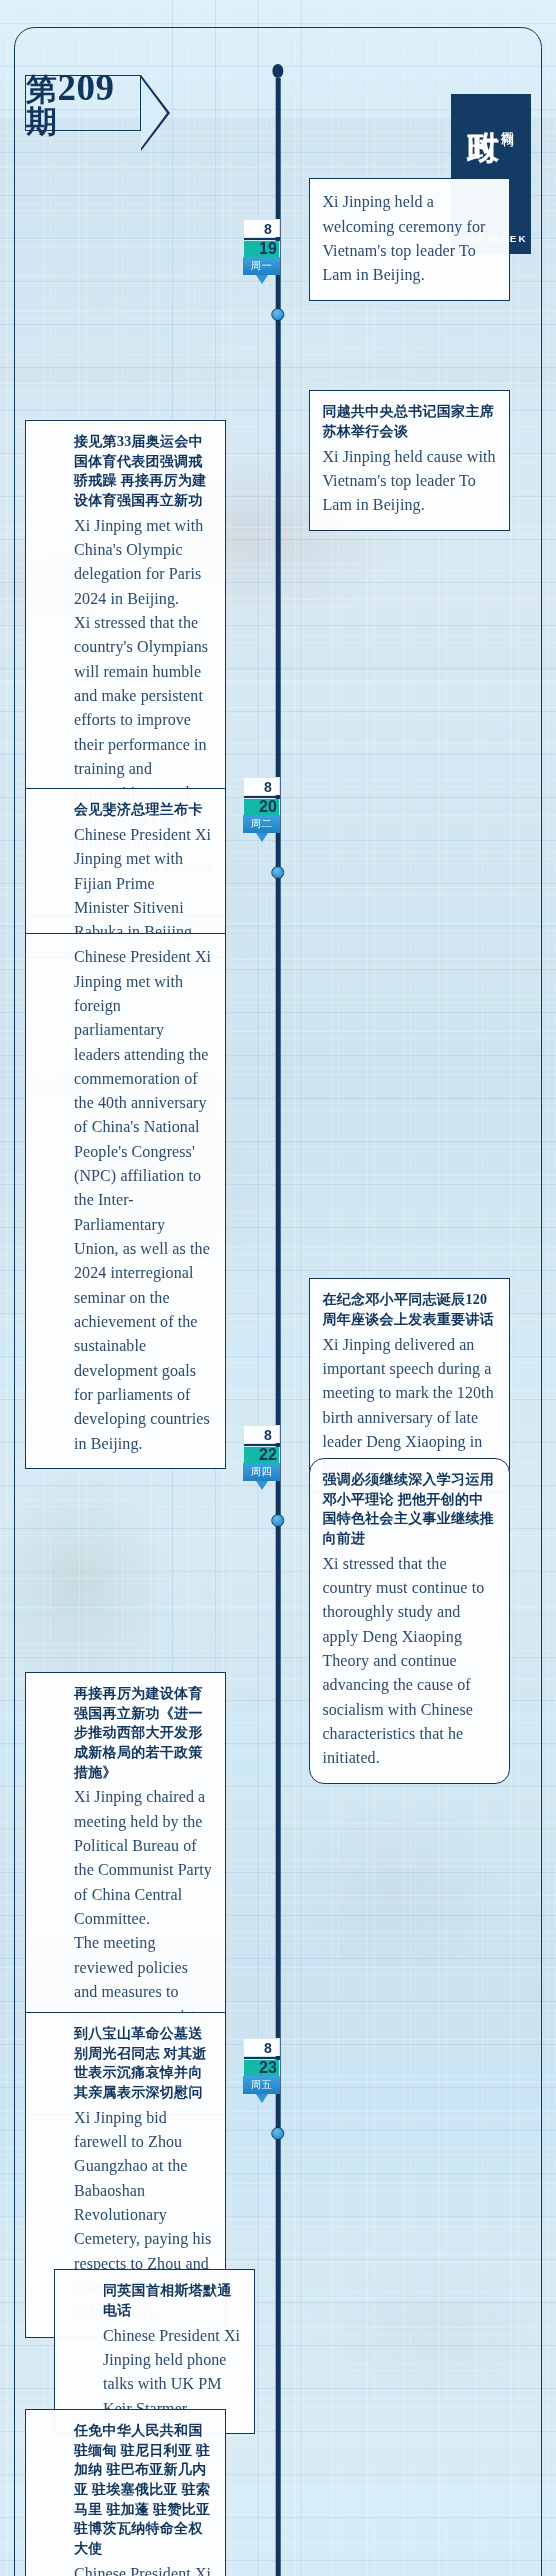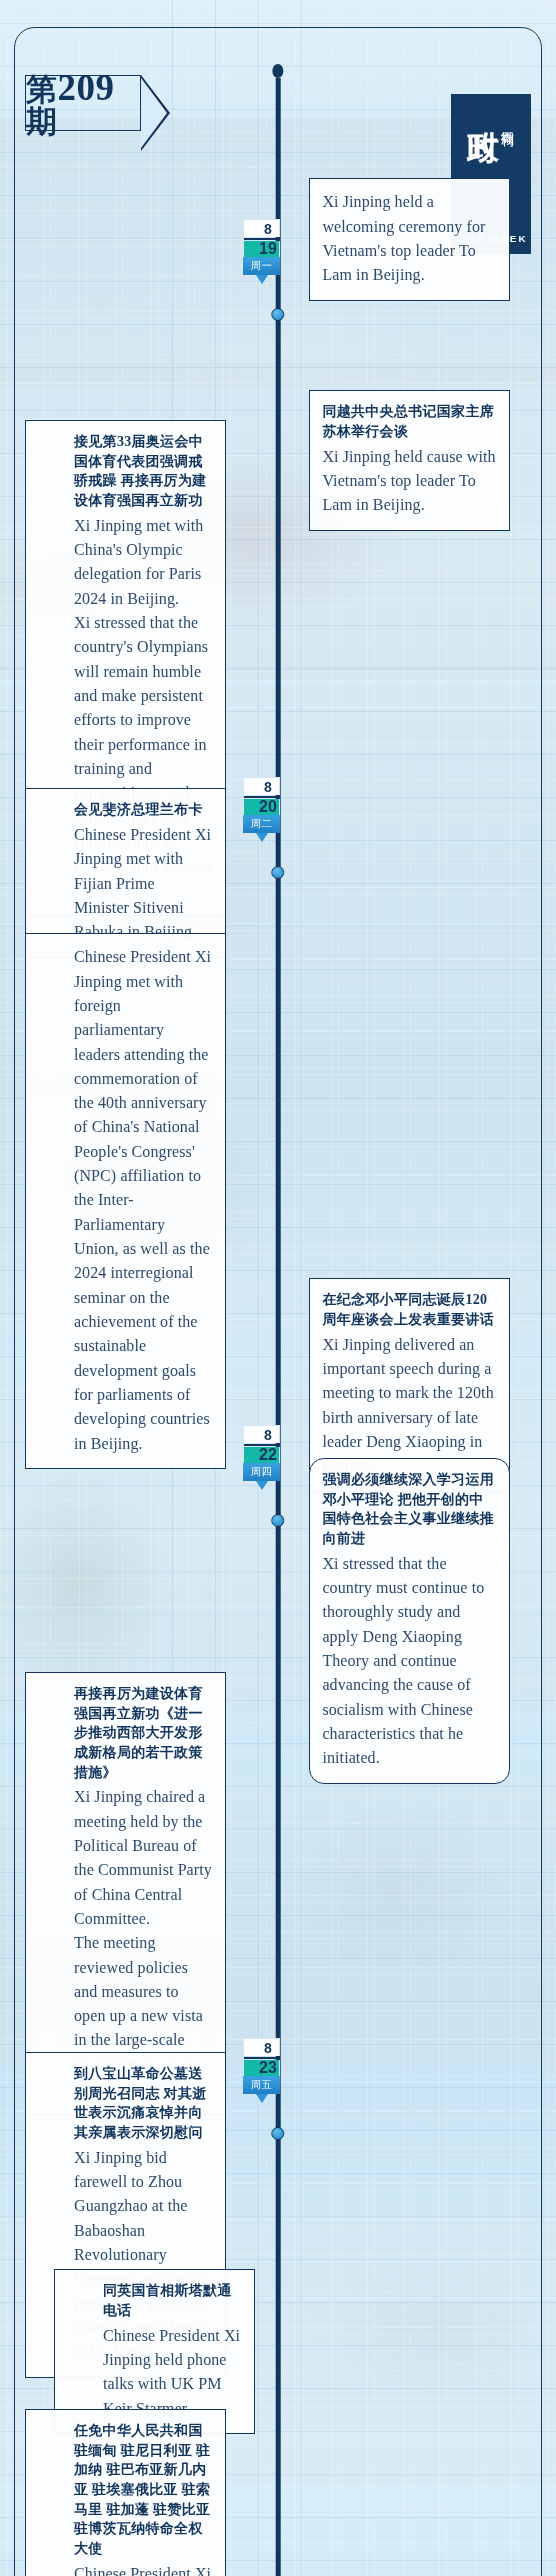--- a/index.html
+++ b/index.html
@@ -298,21 +298,21 @@
   <h3>强调必须继续深入学习运用邓小平理论 把他开创的中国特色社会主义事业继续推向前进</h3>
   <p>Xi stressed that the country must continue to thoroughly study and apply Deng Xiaoping Theory and continue advancing the cause of socialism with Chinese characteristics that he initiated.</p>
 </div>
 
 <div class="card left" style="top:1672px;">
   <h3>再接再厉为建设体育强国再立新功《进一步推动西部大开发形成新格局的若干政策措施》</h3>
   <p style="white-space:pre-line">Xi Jinping chaired a meeting held by the Political Bureau of the Communist Party of China Central Committee.
 The meeting reviewed policies and measures to open up a new vista in the large-scale development of the western region.</p>
 </div>
 
-<div class="card left" style="top:2012px;margin-top:40px;">
+<div class="card left" style="top:2012px;">
   <h3>到八宝山革命公墓送别周光召同志 对其逝世表示沉痛哀悼并向其亲属表示深切慰问</h3>
   <p>Xi Jinping bid farewell to Zhou Guangzhao at the Babaoshan Revolutionary Cemetery, paying his respects to Zhou and offering condolences to his family.</p>
 </div>
 
 <div class="card left" style="top:2269px;margin-left:29px;">
   <h3>同英国首相斯塔默通电话</h3>
   <p>Chinese President Xi Jinping held phone talks with UK PM Keir Starmer.</p>
 </div>
 
 <div class="card left" style="top:2409px;">

